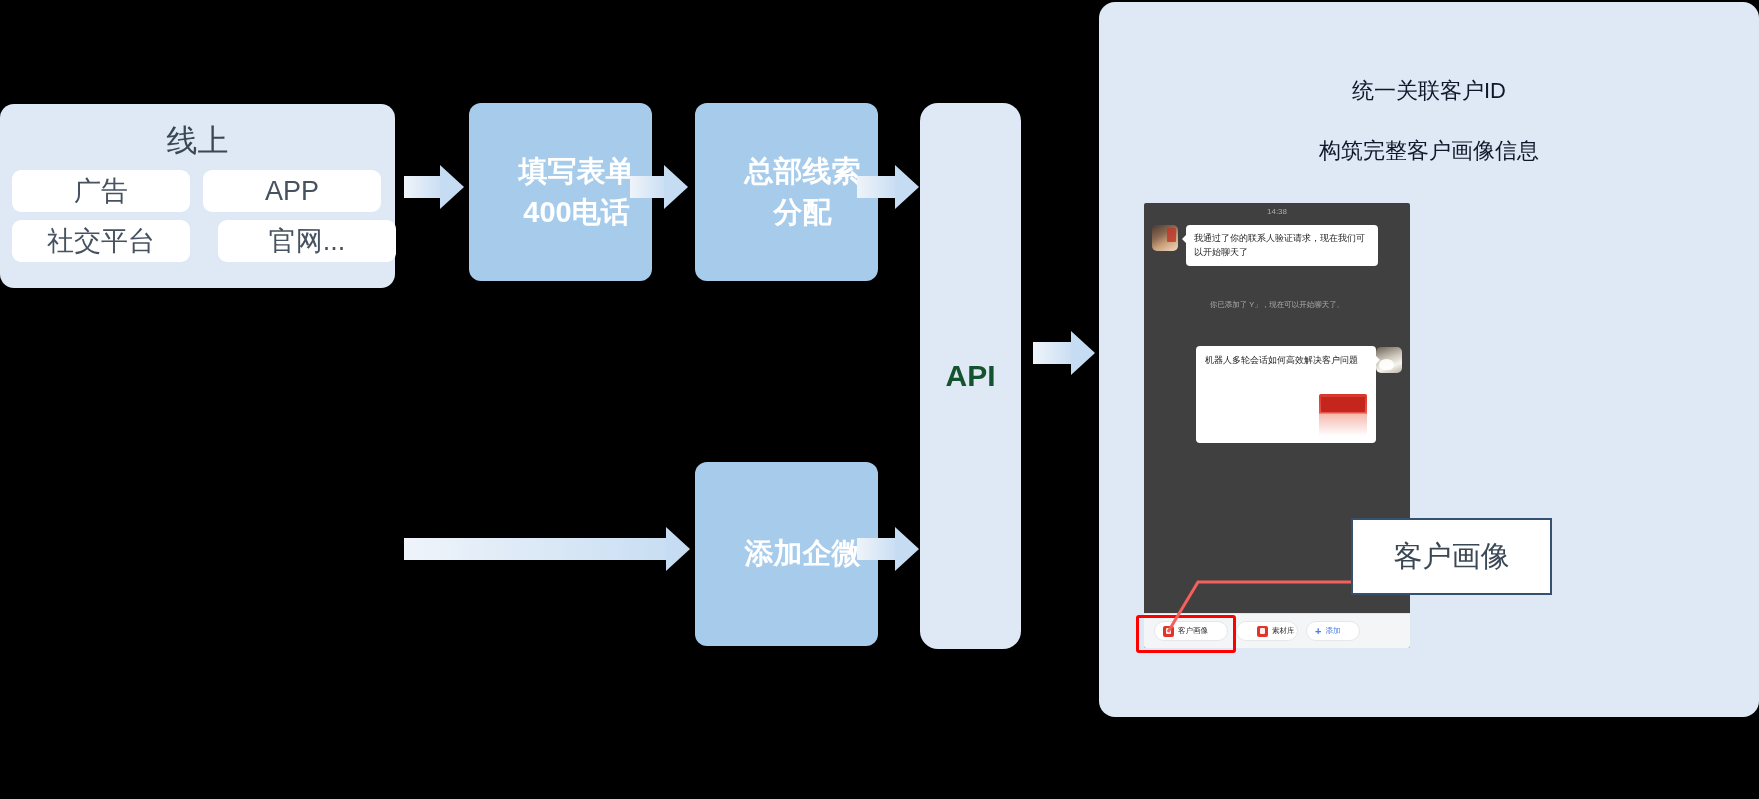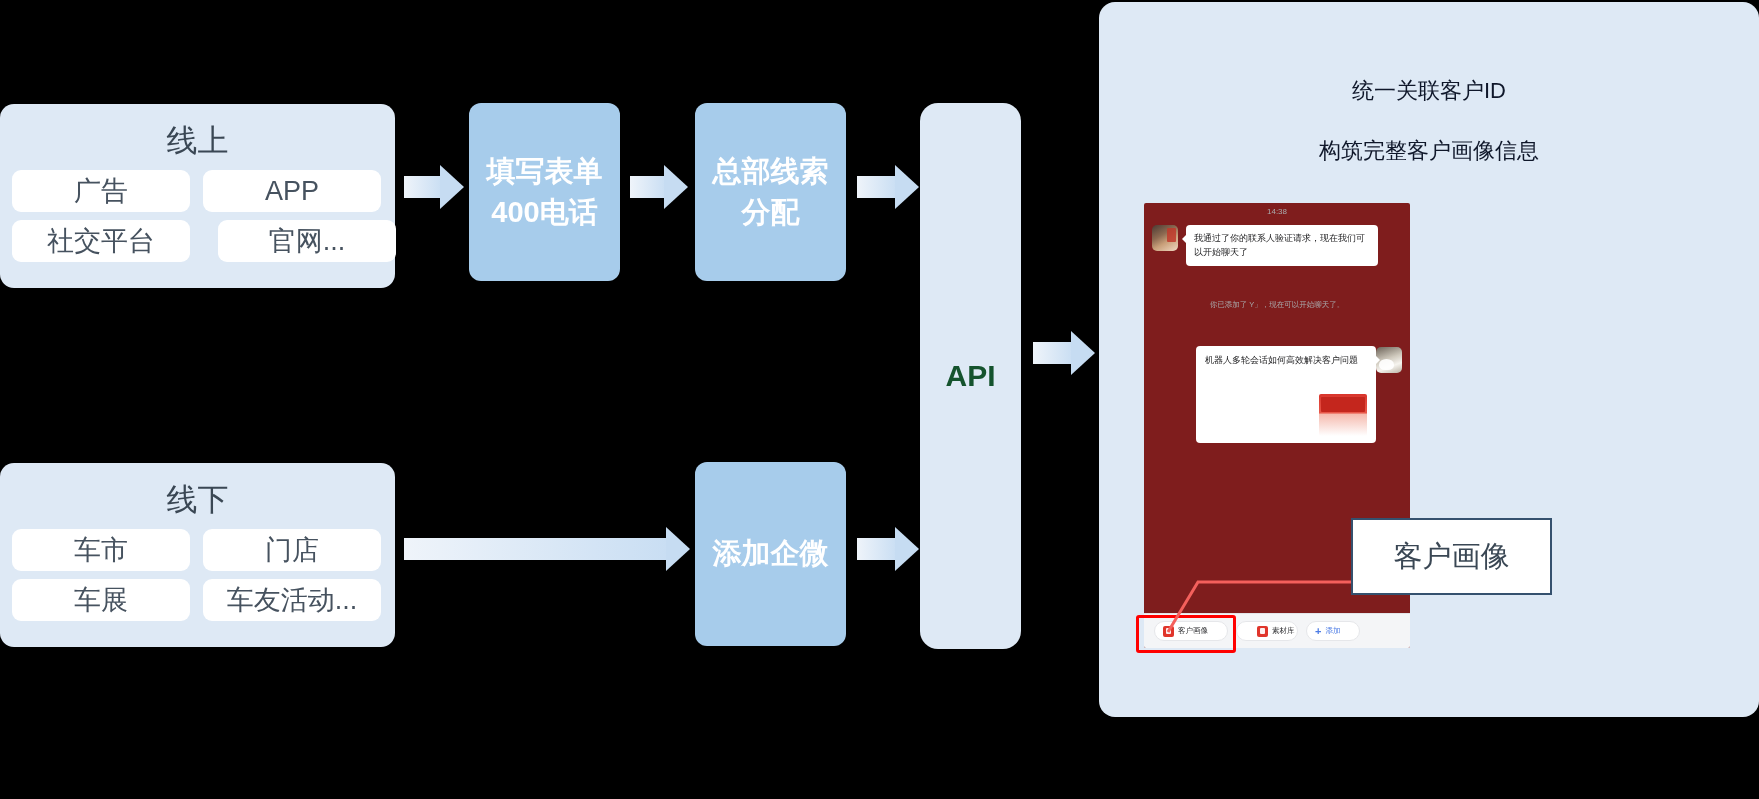--- a/index.html
+++ b/index.html
@@ -12,21 +12,21 @@
   .srcPanel{position:absolute;background:#DEE9F5;border-radius:14px;}
   .srcTitle{position:absolute;left:0;right:0;text-align:center;
             color:#3A4754;font-size:31px;font-weight:400;}
   .chip{position:absolute;background:#FFFFFF;border-radius:9px;
         display:flex;align-items:center;justify-content:center;
         color:#46525F;font-size:27px;}
 
   .procBox{position:absolute;background:#A7CCEB;border-radius:12px;
            display:flex;flex-direction:column;align-items:center;
            justify-content:center;color:#FFFFFF;font-size:29px;
-           font-weight:bold;line-height:1.42;}
+           font-weight:bold;line-height:1.42;padding-left:32px;}
   .procBox span{display:block;text-align:center;}
 
   .apiBox{position:absolute;background:#DEE9F5;border-radius:18px;
           display:flex;align-items:center;justify-content:center;
           color:#14532d;font-size:30px;font-weight:bold;}
 
   
   .arrow{position:absolute;}
   .arrow .shaft{position:absolute;left:0;top:50%;transform:translateY(-50%);
                 background:linear-gradient(90deg,#EFF4FA 0%,#C9DEF3 100%);}
@@ -35,21 +35,21 @@
                border-color:transparent transparent transparent #C6DCF2;}
 
   
   .bigPanel{position:absolute;left:1099px;top:2px;width:660px;height:715px;
             background:#DEE9F5;border-radius:16px;}
   .bigHeadLine{position:absolute;left:0;right:0;text-align:center;
                color:#0f172a;font-size:22px;}
 
   
   .phone{position:absolute;left:1144px;top:203px;width:266px;height:445px;
-         background:#7f1d1d;overflow:hidden;border-radius:2px;}
+         background:#404040;overflow:hidden;border-radius:2px;}
   .chatTime{position:absolute;left:0;right:0;text-align:center;top:4px;
             color:#A9AAAC;font-size:8px;}
   .avatarL{position:absolute;left:8px;top:22px;width:26px;height:26px;
            border-radius:5px;overflow:hidden;
            background:linear-gradient(150deg,#4a3a33 0%,#8d6a51 38%,#c9a07a 62%,#f0d9c3 100%);}
   .avatarL:after{content:"";position:absolute;right:2px;top:3px;width:9px;height:14px;
                  background:#c0392b;opacity:.85;border-radius:1px;}
   .avatarR{position:absolute;right:8px;top:144px;width:26px;height:26px;
            border-radius:5px;overflow:hidden;
            background:linear-gradient(160deg,#6b6257 0%,#cfc9bd 45%,#f6f4ef 70%,#b9b2a4 100%);}
@@ -103,27 +103,20 @@
 <div class="stage">
 
   <div class="srcPanel" style="left:0px;top:104px;width:395px;height:184px;">
     <div class="srcTitle" style="top:16px;">线上</div>
     <div class="chip" style="left:12px;top:66px;width:178px;height:42px;">广告</div>
     <div class="chip" style="left:203px;top:66px;width:178px;height:42px;">APP</div>
     <div class="chip" style="left:12px;top:116px;width:178px;height:42px;">社交平台</div>
     <div class="chip" style="left:218px;top:116px;width:178px;height:42px;">官网...</div>
   </div>
 
-  <div class="srcPanel" style="left:0px;top:463px;width:395px;height:184px;">
-    <div class="srcTitle" style="top:16px;">线下</div>
-    <div class="chip" style="left:12px;top:66px;width:178px;height:42px;">车市</div>
-    <div class="chip" style="left:203px;top:66px;width:178px;height:42px;">门店</div>
-    <div class="chip" style="left:12px;top:116px;width:178px;height:42px;">车展</div>
-    <div class="chip" style="left:203px;top:116px;width:178px;height:42px;">车友活动...</div>
-  </div>
 
   <div class="arrow" style="left:404px;top:165px;width:60px;height:44px;">
     <div class="shaft" style="width:38px;height:22px;"></div>
     <div class="head" style="border-width:22px 0 22px 24px;"></div>
   </div>
 
   <div class="procBox" style="left:469px;top:103px;width:151px;height:178px;">
     <span>填写表单</span>
     <span>400电话</span>
   </div>

